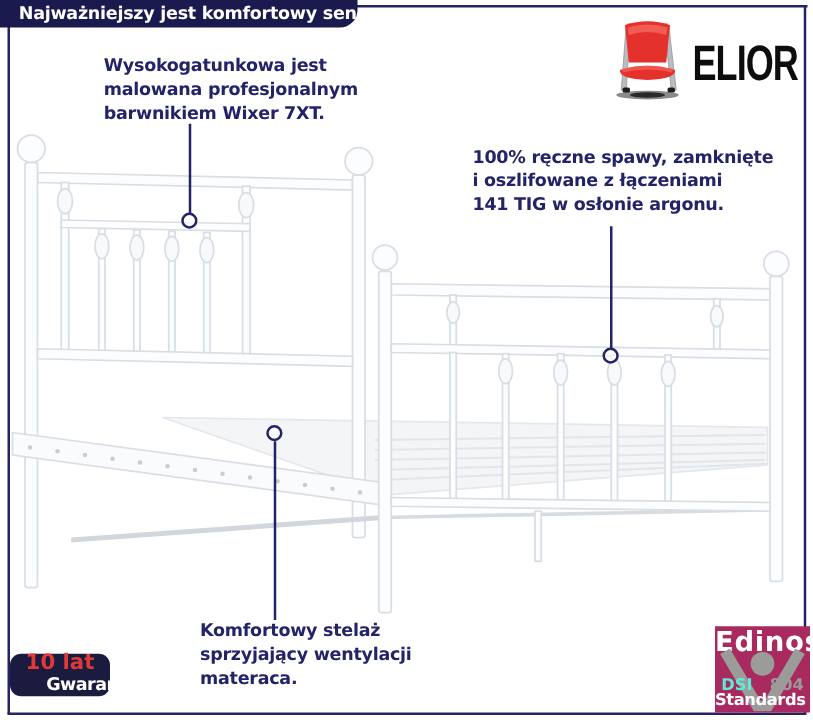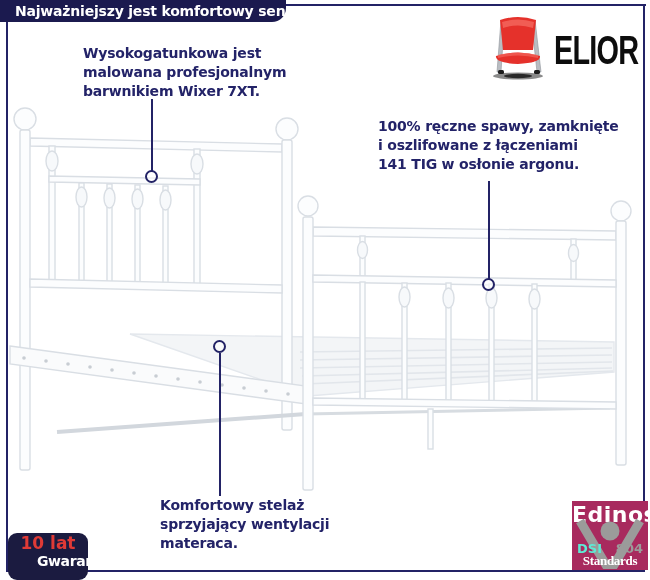--- a/index.html
+++ b/index.html
@@ -54,23 +54,23 @@
   .callout-dot{
     position:absolute;width:9px;height:9px;border:2.5px solid #232366;
     border-radius:50%;background:rgba(255,255,255,0.55);
   }
   #callout-dot-1{left:145px;top:170px;}
   #callout-dot-2{left:482px;top:278px;}
   #callout-dot-3{left:213px;top:340px;}
 
   
   #warranty-badge{
-    position:absolute;left:8px;top:523px;width:80px;height:47px;
+    position:absolute;left:8px;top:523px;width:80px;height:34px;
     background:#1b1b40;border-radius:9px;text-align:center;
-    display:flex;flex-direction:column;justify-content:flex-start;margin-top:10px;
+    display:flex;flex-direction:column;justify-content:flex-end;
   }
   #warranty-line1{color:#e03a36;font-weight:bold;font-size:17px;line-height:20px;}
   #warranty-line2{color:#ffffff;font-weight:bold;font-size:14px;line-height:17px;letter-spacing:-0.4px;padding-left:29px;}
 
   
   #standards-badge{
     position:absolute;left:572px;top:501px;width:76px;height:69px;
     background:#a82a5e;overflow:hidden;
   }
   #standards-brand{
@@ -80,22 +80,22 @@
   #standards-art{position:absolute;left:0;top:18px;}
   #standards-left{
     position:absolute;left:5px;top:40px;color:#5eead4;
     font-weight:bold;font-size:13px;
   }
   #standards-right{
     position:absolute;right:5px;top:40px;color:#9b9b9a;
     font-weight:bold;font-size:13px;
   }
   #standards-bottom{
-    position:absolute;left:0;top:52px;width:100%;text-align:center;
-    color:#ffffff;font-weight:bold;font-size:13px;letter-spacing:-0.3px;font-family:Liberation Serif, serif;
+    position:absolute;left:0;top:52px;width:100%;text-align:left;
+    color:#ffffff;font-weight:bold;font-size:13px;letter-spacing:-0.3px;
   }
 
   
   #bed{position:absolute;left:0;top:0;}
 </style>
 </head>
 <body>
 
 <svg id="bed" width="650" height="580" viewBox="0 0 650 580">
   <g stroke="#d9dee4" stroke-width="1.4" fill="#fcfdfe">

